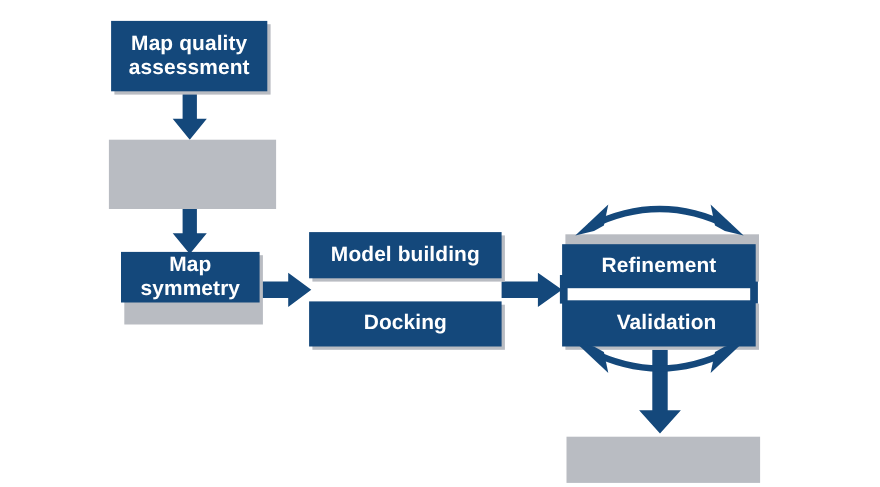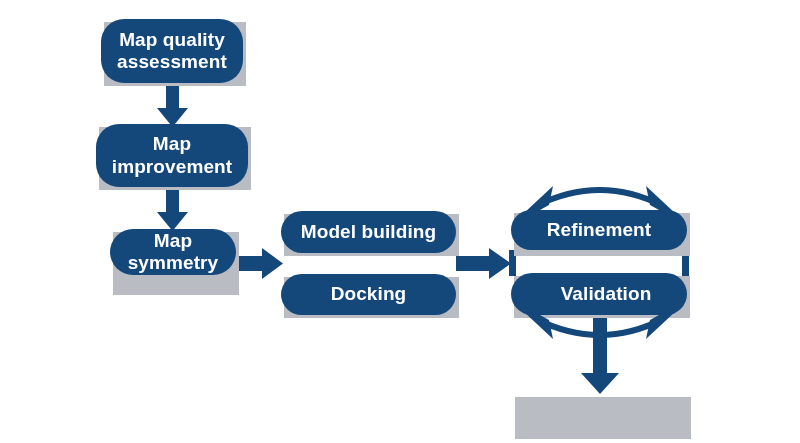--- a/index.html
+++ b/index.html
@@ -24,21 +24,20 @@
     color: #ffffff;
     display: flex;
     align-items: center;
     justify-content: center;
     text-align: center;
     line-height: 1.18;
     font-size: 19px;
     font-weight: 600;
     letter-spacing: 0.1px;
     z-index: 3;
-    border-radius: 23px;
   }
   .node span {
     display: block;
     padding: 0 6px;
   }
   .shadow {
     position: absolute;
     background: #b9bcc2;
     z-index: 2;
   }
@@ -92,37 +91,34 @@
     </g>
 
     <rect x="509" y="250" width="7" height="26" fill="#14487b"></rect>
     <rect x="682" y="250" width="7" height="26" fill="#14487b"></rect>
   </svg>
 
   <div class="node" style="left:101px;top:19px;width:142px;height:64px;">
     <span>Map quality assessment</span>
   </div>
 
-  <div class="node" style="left:96px;top:124px;width:152px;height:63px;">
-    <span>Map improvement</span>
-  </div>
 
   <div class="node" style="left:110px;top:229px;width:126px;height:46px;">
     <span>Map symmetry</span>
   </div>
 
   <div class="node" style="left:281px;top:274px;width:175px;height:41px;">
     <span>Docking</span>
   </div>
 
   <div class="node" style="left:281px;top:211px;width:175px;height:42px;">
     <span>Model building</span>
   </div>
 
-  <div class="node" style="left:511px;top:210px;width:176px;height:40px;">
+  <div class="node" style="left:511px;top:222px;width:176px;height:40px;">
     <span>Refinement</span>
   </div>
 
   <div class="node" style="left:511px;top:273px;width:176px;height:42px;padding-left:14px;">
     <span>Validation</span>
   </div>
 
 
   <svg class="arrows arrows-top" viewBox="0 0 800 443">
 

